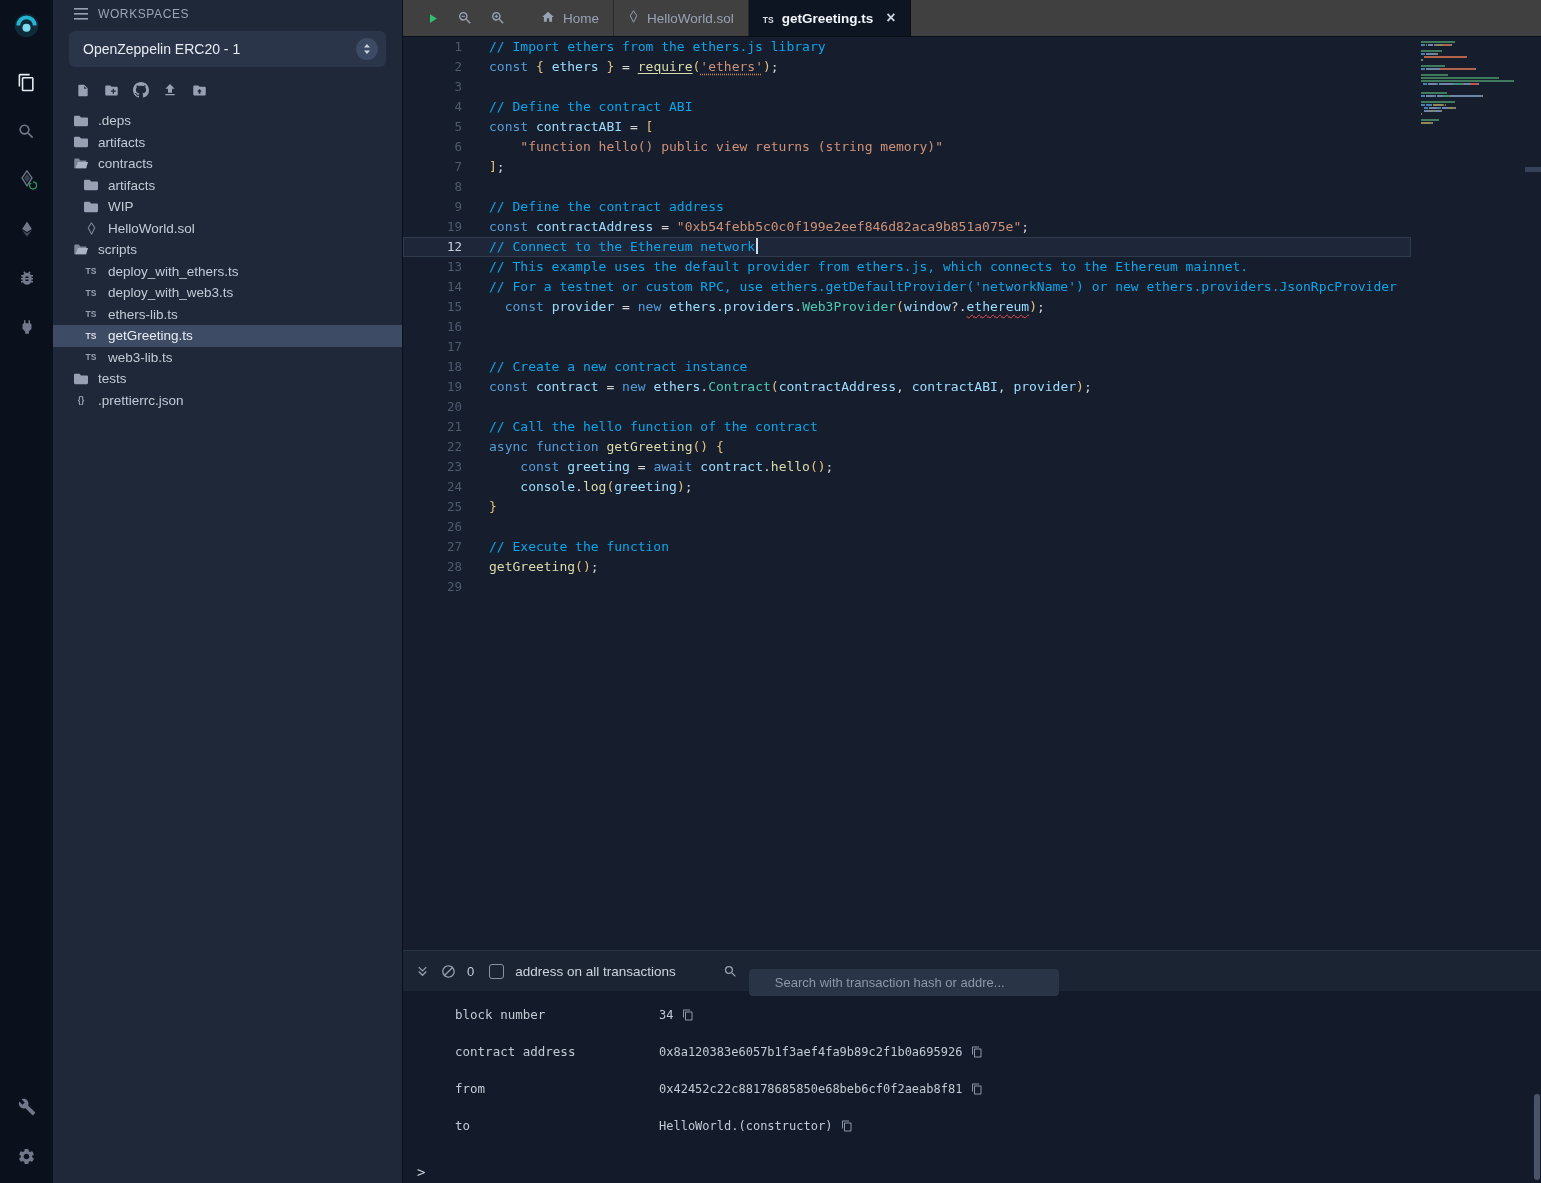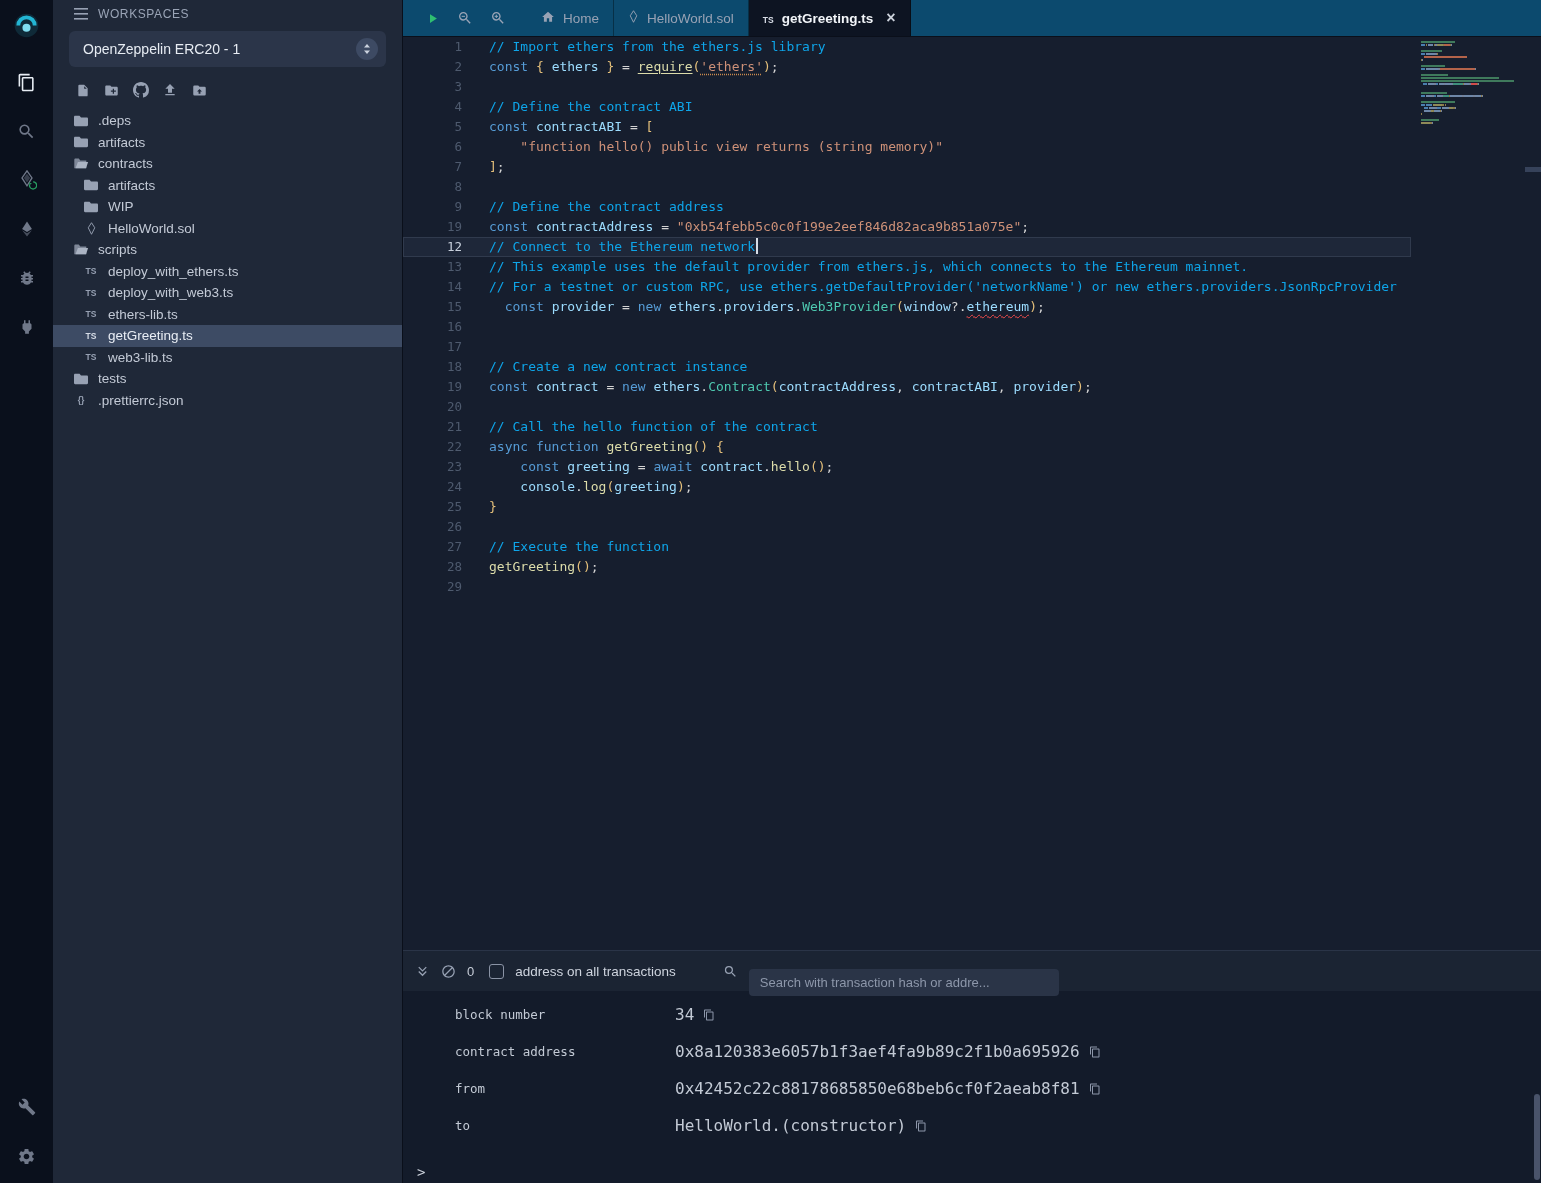--- a/index.html
+++ b/index.html
@@ -29,21 +29,21 @@
   .fe-tool { background:none; border:none; padding:0; cursor:pointer; display:flex; align-items:center; }
   .file-tree { margin-top:6px; font-size:13.5px; color:#c3cad6; }
   .tree-row { height:21.5px; display:flex; align-items:center; gap:9px; cursor:pointer; }
   .tree-row.selected { background:#3d4b64; color:#e9eef5; }
   .ficon { width:16px; display:flex; justify-content:center; flex:none; }
   .ficon-text { font-size:8.5px; font-weight:bold; color:#97a1b3; font-family:"Liberation Sans",sans-serif; }
   .tree-row.selected .ficon-text { color:#d6dce6; }
 
   
   .main { flex:1; display:flex; flex-direction:column; min-width:0; }
-  .tabbar { height:37px; background:#0c4a6e; display:flex; align-items:stretch; border-bottom:1px solid #0a0f1a; flex:none; }
+  .tabbar { height:37px; background:#404040; display:flex; align-items:stretch; border-bottom:1px solid #0a0f1a; flex:none; }
   .tb-controls { display:flex; align-items:center; gap:7px; padding:0 10px 0 16px; }
   .tb-btn { width:26px; height:26px; display:flex; align-items:center; justify-content:center; background:none; border:none; cursor:pointer; padding:0; }
   .tabs { display:flex; align-items:stretch; margin-left:6px; }
   .tab { display:flex; align-items:center; gap:8px; padding:0 14px; font-size:13.5px; color:#98a2b4; border-right:1px solid rgba(0,0,0,.35); cursor:pointer; white-space:nowrap; }
   .tab.active { background:#0d1422; color:#f2f5f9; font-weight:bold; }
   .tab-close { margin-left:5px; color:#cdd3dd; font-size:16px; line-height:1; cursor:pointer; }
 
   
   .editor { flex:1; position:relative; background:#161e2e; overflow:hidden; font-family:"DejaVu Sans Mono", monospace; font-size:13px; }
   .code { padding-top:0; }
@@ -69,26 +69,26 @@
   .mm-line span { height:2px; flex:none; }
 
   
   .terminal { height:233px; flex:none; display:flex; flex-direction:column; border-top:1px solid #2a3447; background:#131b2a; }
   .term-bar { height:40px; flex:none; display:flex; align-items:center; gap:11px; padding:0 12px; background:#1b2433; }
   .term-ibtn { background:none; border:none; padding:0; cursor:pointer; display:flex; align-items:center; }
   .term-count { color:#c7cdd8; font-size:13px; margin:0 4px 0 0; }
   .term-checkbox { width:15px; height:15px; border:1.5px solid #8a93a5; border-radius:3px; background:transparent; cursor:pointer; flex:none; }
   .term-listen { color:#ced4de; font-size:13.5px; }
   .term-search { margin-left:36px; }
-  .term-input { width:310px; height:27px; background:#2a3447; border:none; border-radius:4px; color:#cfd5df; font-size:13px; padding:0 11px; outline:none;margin-top:22px; }
+  .term-input { width:310px; height:27px; background:#2a3447; border:none; border-radius:4px; color:#cfd5df; font-size:13px; padding:0 26px; outline:none;margin-top:22px; }
   .term-input::placeholder { color:#8d97aa; }
   .term-body { flex:1; position:relative; font-family:"DejaVu Sans Mono", monospace; padding-top:5px; }
   .tx-row { display:flex; align-items:center; height:37px; padding-left:52px; }
   .tx-label { width:204px; flex:none; color:#c3cad5; font-size:12.5px; }
-  .tx-value { color:#c3cad5; font-size:16px; display:flex; gap:9px;margin-left:16px; }
+  .tx-value { color:#c3cad5; font-size:12px; display:flex; gap:9px; }
   .copy-btn { background:none; border:none; padding:0; cursor:pointer; display:flex; align-items:center; }
   .term-prompt { position:absolute; bottom:3px; left:14px; color:#ccd2dc; font-size:14px; }
 
   
   .page-scroll { position:absolute; right:0; top:0; width:8px; height:100%; }
   .page-scroll-thumb { position:absolute; bottom:3px; right:1px; width:6px; height:86px; background:#49536a; border-radius:3px; }
   .scroll-mark { position:absolute; right:0; top:167px; width:16px; height:5px; background:#36425a; }
 </style>
 </head>
 <body>

